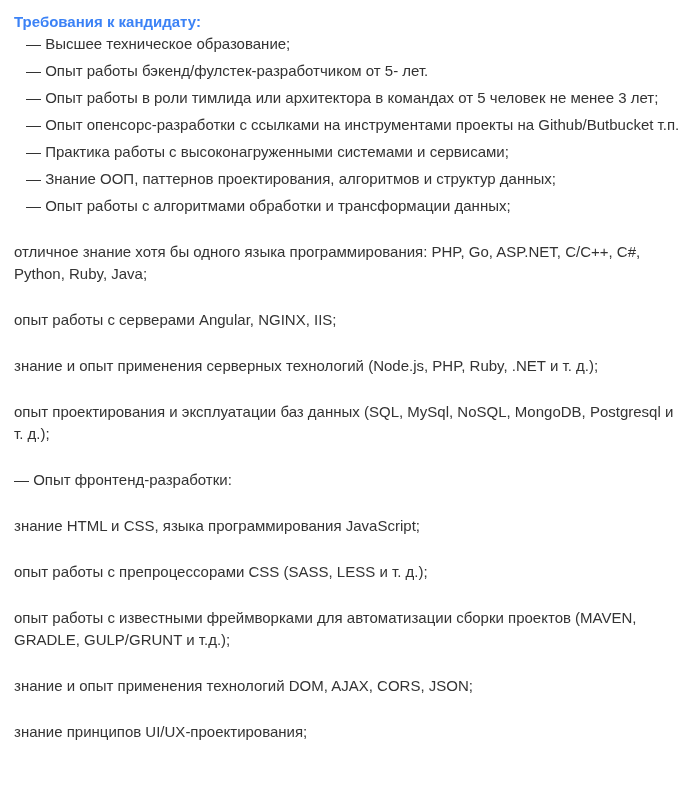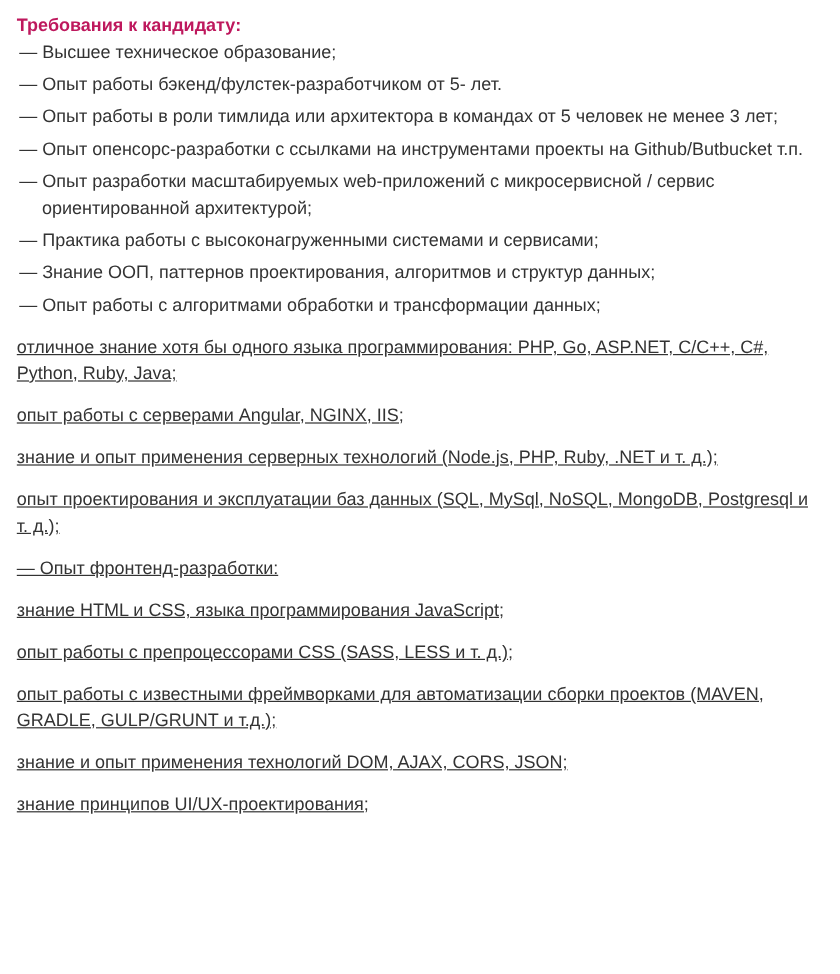--- a/index.html
+++ b/index.html
@@ -13,46 +13,44 @@
     line-height: 22px;
     color: #333333;
   }
   .content {
     padding: 11px 14px 11px 14px;
   }
   .title {
     margin: 0;
     font-weight: 700;
     font-size: 15px;
-    color: #be185d;
+    color: #3b82f6;
   }
   
   .req {
-    margin: 0 0 5px 2px;
+    margin: 0 0 5px 12px;
     padding-left: 19px;
     text-indent: -19px;
   }
   
   .para {
-    margin: 13px 0 0 0;
-    text-decoration: underline;
+    margin: 24px 0 0 0;
   }
 </style>
 </head>
 <body>
 
 <div class="content">
   <p class="title">Требования к кандидату:</p>
 
   <div>
       <p class="req">— Высшее техническое образование;</p>
       <p class="req">— Опыт работы бэкенд/фулстек-разработчиком от 5- лет.</p>
       <p class="req">— Опыт работы в роли тимлида или архитектора в командах от 5 человек не менее 3 лет;</p>
       <p class="req">— Опыт опенсорс-разработки с ссылками на инструментами проекты на Github/Butbucket т.п.</p>
-      <p class="req">— Опыт разработки масштабируемых web-приложений с микросервисной / сервис ориентированной архитектурой;</p>
       <p class="req">— Практика работы с высоконагруженными системами и сервисами;</p>
       <p class="req">— Знание ООП, паттернов проектирования, алгоритмов и структур данных;</p>
       <p class="req">— Опыт работы с алгоритмами обработки и трансформации данных;</p>
     </div>
 
   <div>
       <p class="para">отличное знание хотя бы одного языка программирования: PHP, Go, ASP.NET, C/C++, C#, Python, Ruby, Java;</p>
       <p class="para">опыт работы с серверами Angular, NGINX, IIS;</p>
       <p class="para">знание и опыт применения серверных технологий (Node.js, PHP, Ruby, .NET и т. д.);</p>
       <p class="para">опыт проектирования и эксплуатации баз данных (SQL, MySql, NoSQL, MongoDB, Postgresql и т. д.);</p>

